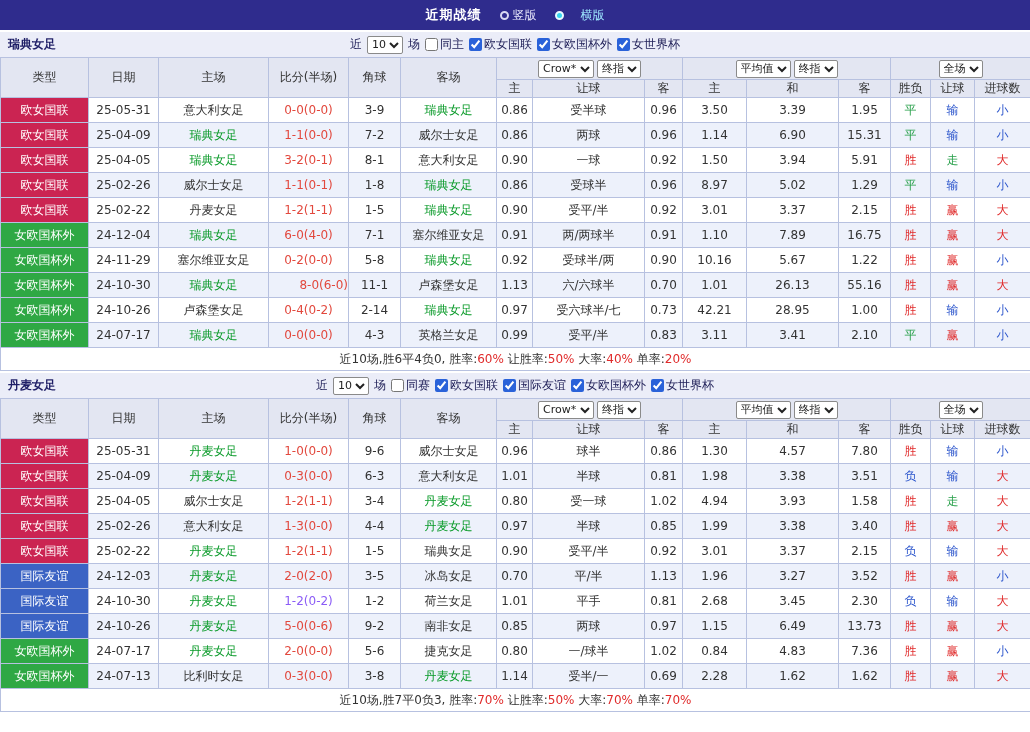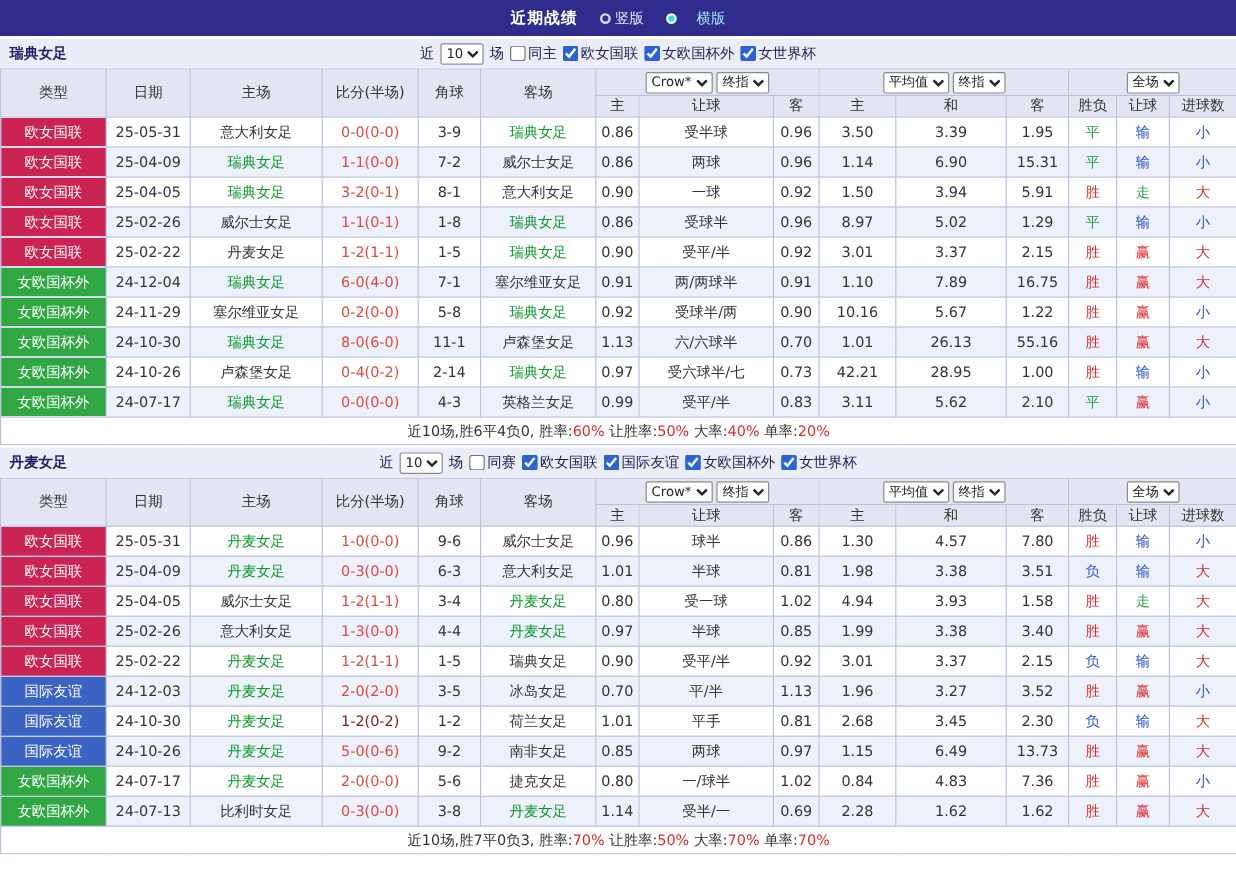--- a/index.html
+++ b/index.html
@@ -272,21 +272,21 @@
     <td>1.22</td>
     <td style="color: rgb(224, 43, 43);">胜</td>
     <td style="color: rgb(224, 43, 43);">赢</td>
     <td style="color: rgb(43, 85, 204);">小</td>
   </tr>
 
   <tr class="alt">
     <td class="badge" style="color: rgb(255, 255, 255); background: rgb(47, 168, 68);">女欧国杯外</td>
     <td>24-10-30</td>
     <td class="teamcell" style="color: rgb(8, 154, 40);">瑞典女足</td>
-    <td style="color: rgb(226, 72, 61);">8-0(6-0)</td>
+    <td style="color: rgb(226, 72, 61); text-align: right;">8-0(6-0)</td>
     <td>11-1</td>
     <td class="teamcell">卢森堡女足</td>
     <td>1.13</td>
     <td>六/六球半</td>
     <td>0.70</td>
     <td>1.01</td>
     <td>26.13</td>
     <td>55.16</td>
     <td style="color: rgb(224, 43, 43);">胜</td>
     <td style="color: rgb(224, 43, 43);">赢</td>
@@ -315,21 +315,21 @@
     <td class="badge" style="color: rgb(255, 255, 255); background: rgb(47, 168, 68);">女欧国杯外</td>
     <td>24-07-17</td>
     <td class="teamcell" style="color: rgb(8, 154, 40);">瑞典女足</td>
     <td style="color: rgb(226, 72, 61);">0-0(0-0)</td>
     <td>4-3</td>
     <td class="teamcell">英格兰女足</td>
     <td>0.99</td>
     <td>受平/半</td>
     <td>0.83</td>
     <td>3.11</td>
-    <td>5.62</td>
+    <td>3.41</td>
     <td>2.10</td>
     <td style="color: rgb(40, 160, 74);">平</td>
     <td style="color: rgb(224, 43, 43);">赢</td>
     <td style="color: rgb(43, 85, 204);">小</td>
   </tr>
 </tbody>
       <tfoot>
         <tr>
           <td colspan="15">
             <span>近10场,胜6平4负0, </span>
@@ -518,21 +518,21 @@
     <td>3.52</td>
     <td style="color: rgb(224, 43, 43);">胜</td>
     <td style="color: rgb(224, 43, 43);">赢</td>
     <td style="color: rgb(43, 85, 204);">小</td>
   </tr>
 
   <tr>
     <td class="badge" style="color: rgb(255, 255, 255); background: rgb(59, 99, 196);">国际友谊</td>
     <td>24-10-30</td>
     <td class="teamcell" style="color: rgb(8, 154, 40);">丹麦女足</td>
-    <td style="color: #7f1d1d;">1-2(0-2)</td>
+    <td style="color: #8b5cf6;">1-2(0-2)</td>
     <td>1-2</td>
     <td class="teamcell">荷兰女足</td>
     <td>1.01</td>
     <td>平手</td>
     <td>0.81</td>
     <td>2.68</td>
     <td>3.45</td>
     <td>2.30</td>
     <td style="color: rgb(43, 85, 204);">负</td>
     <td style="color: rgb(43, 85, 204);">输</td>

